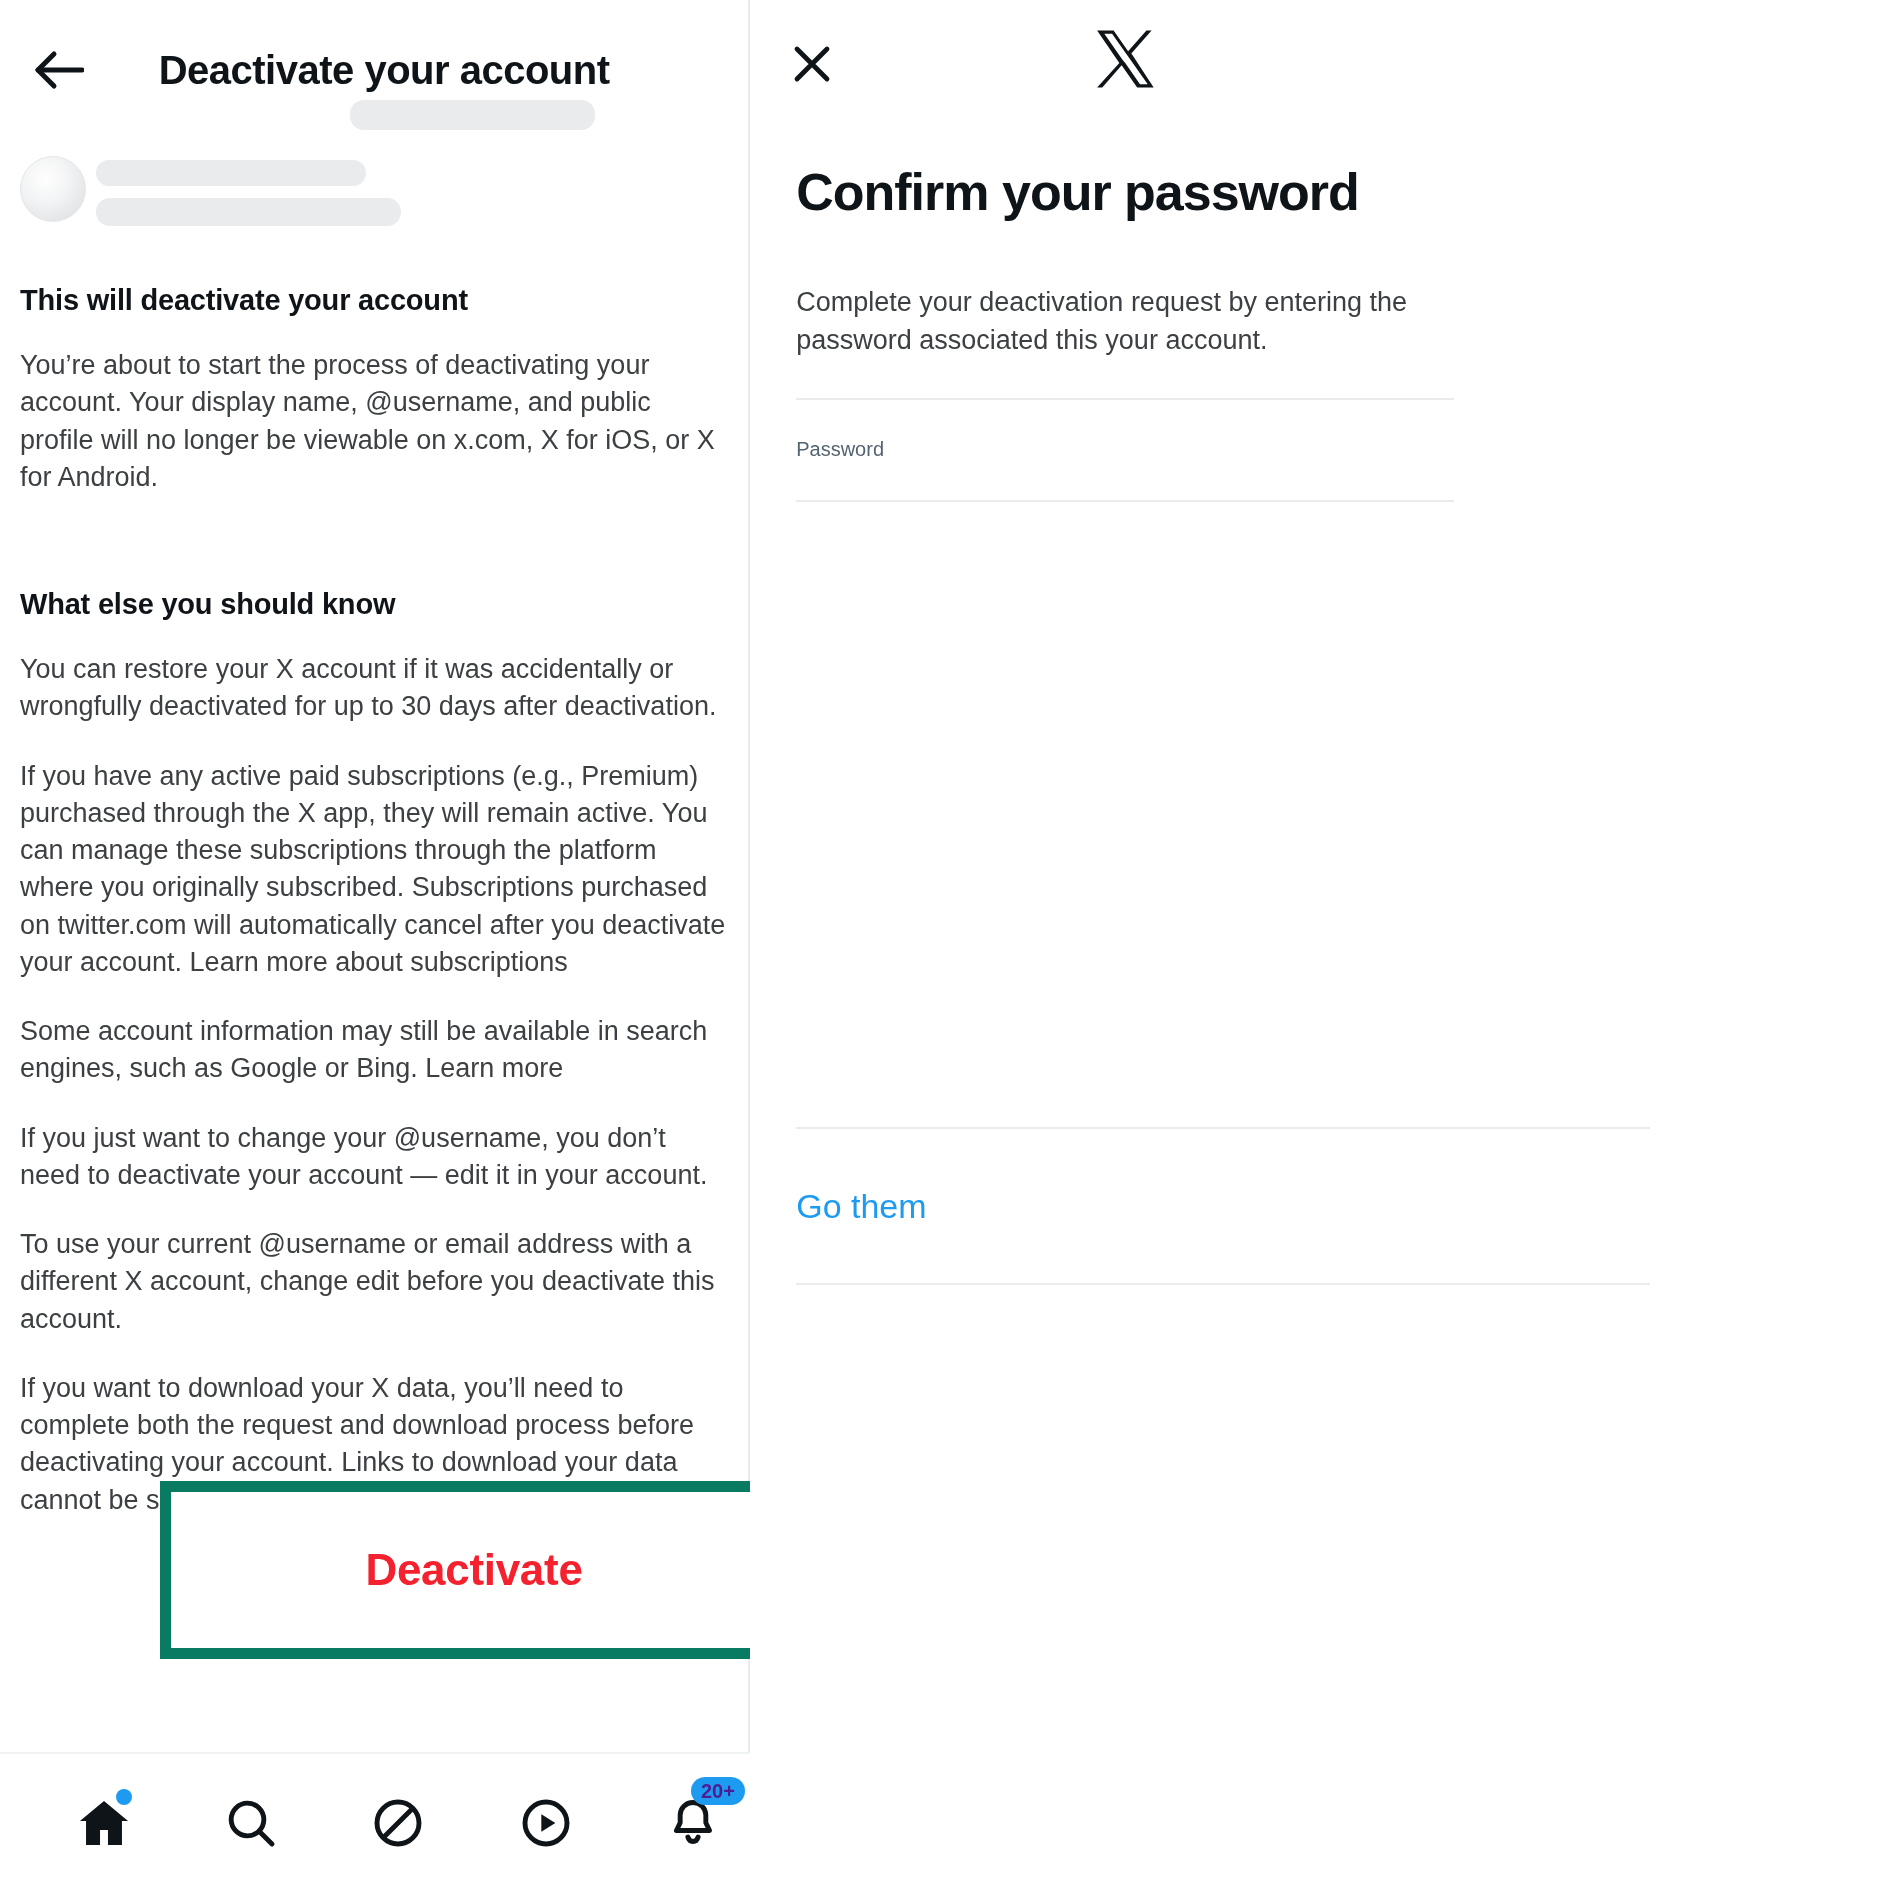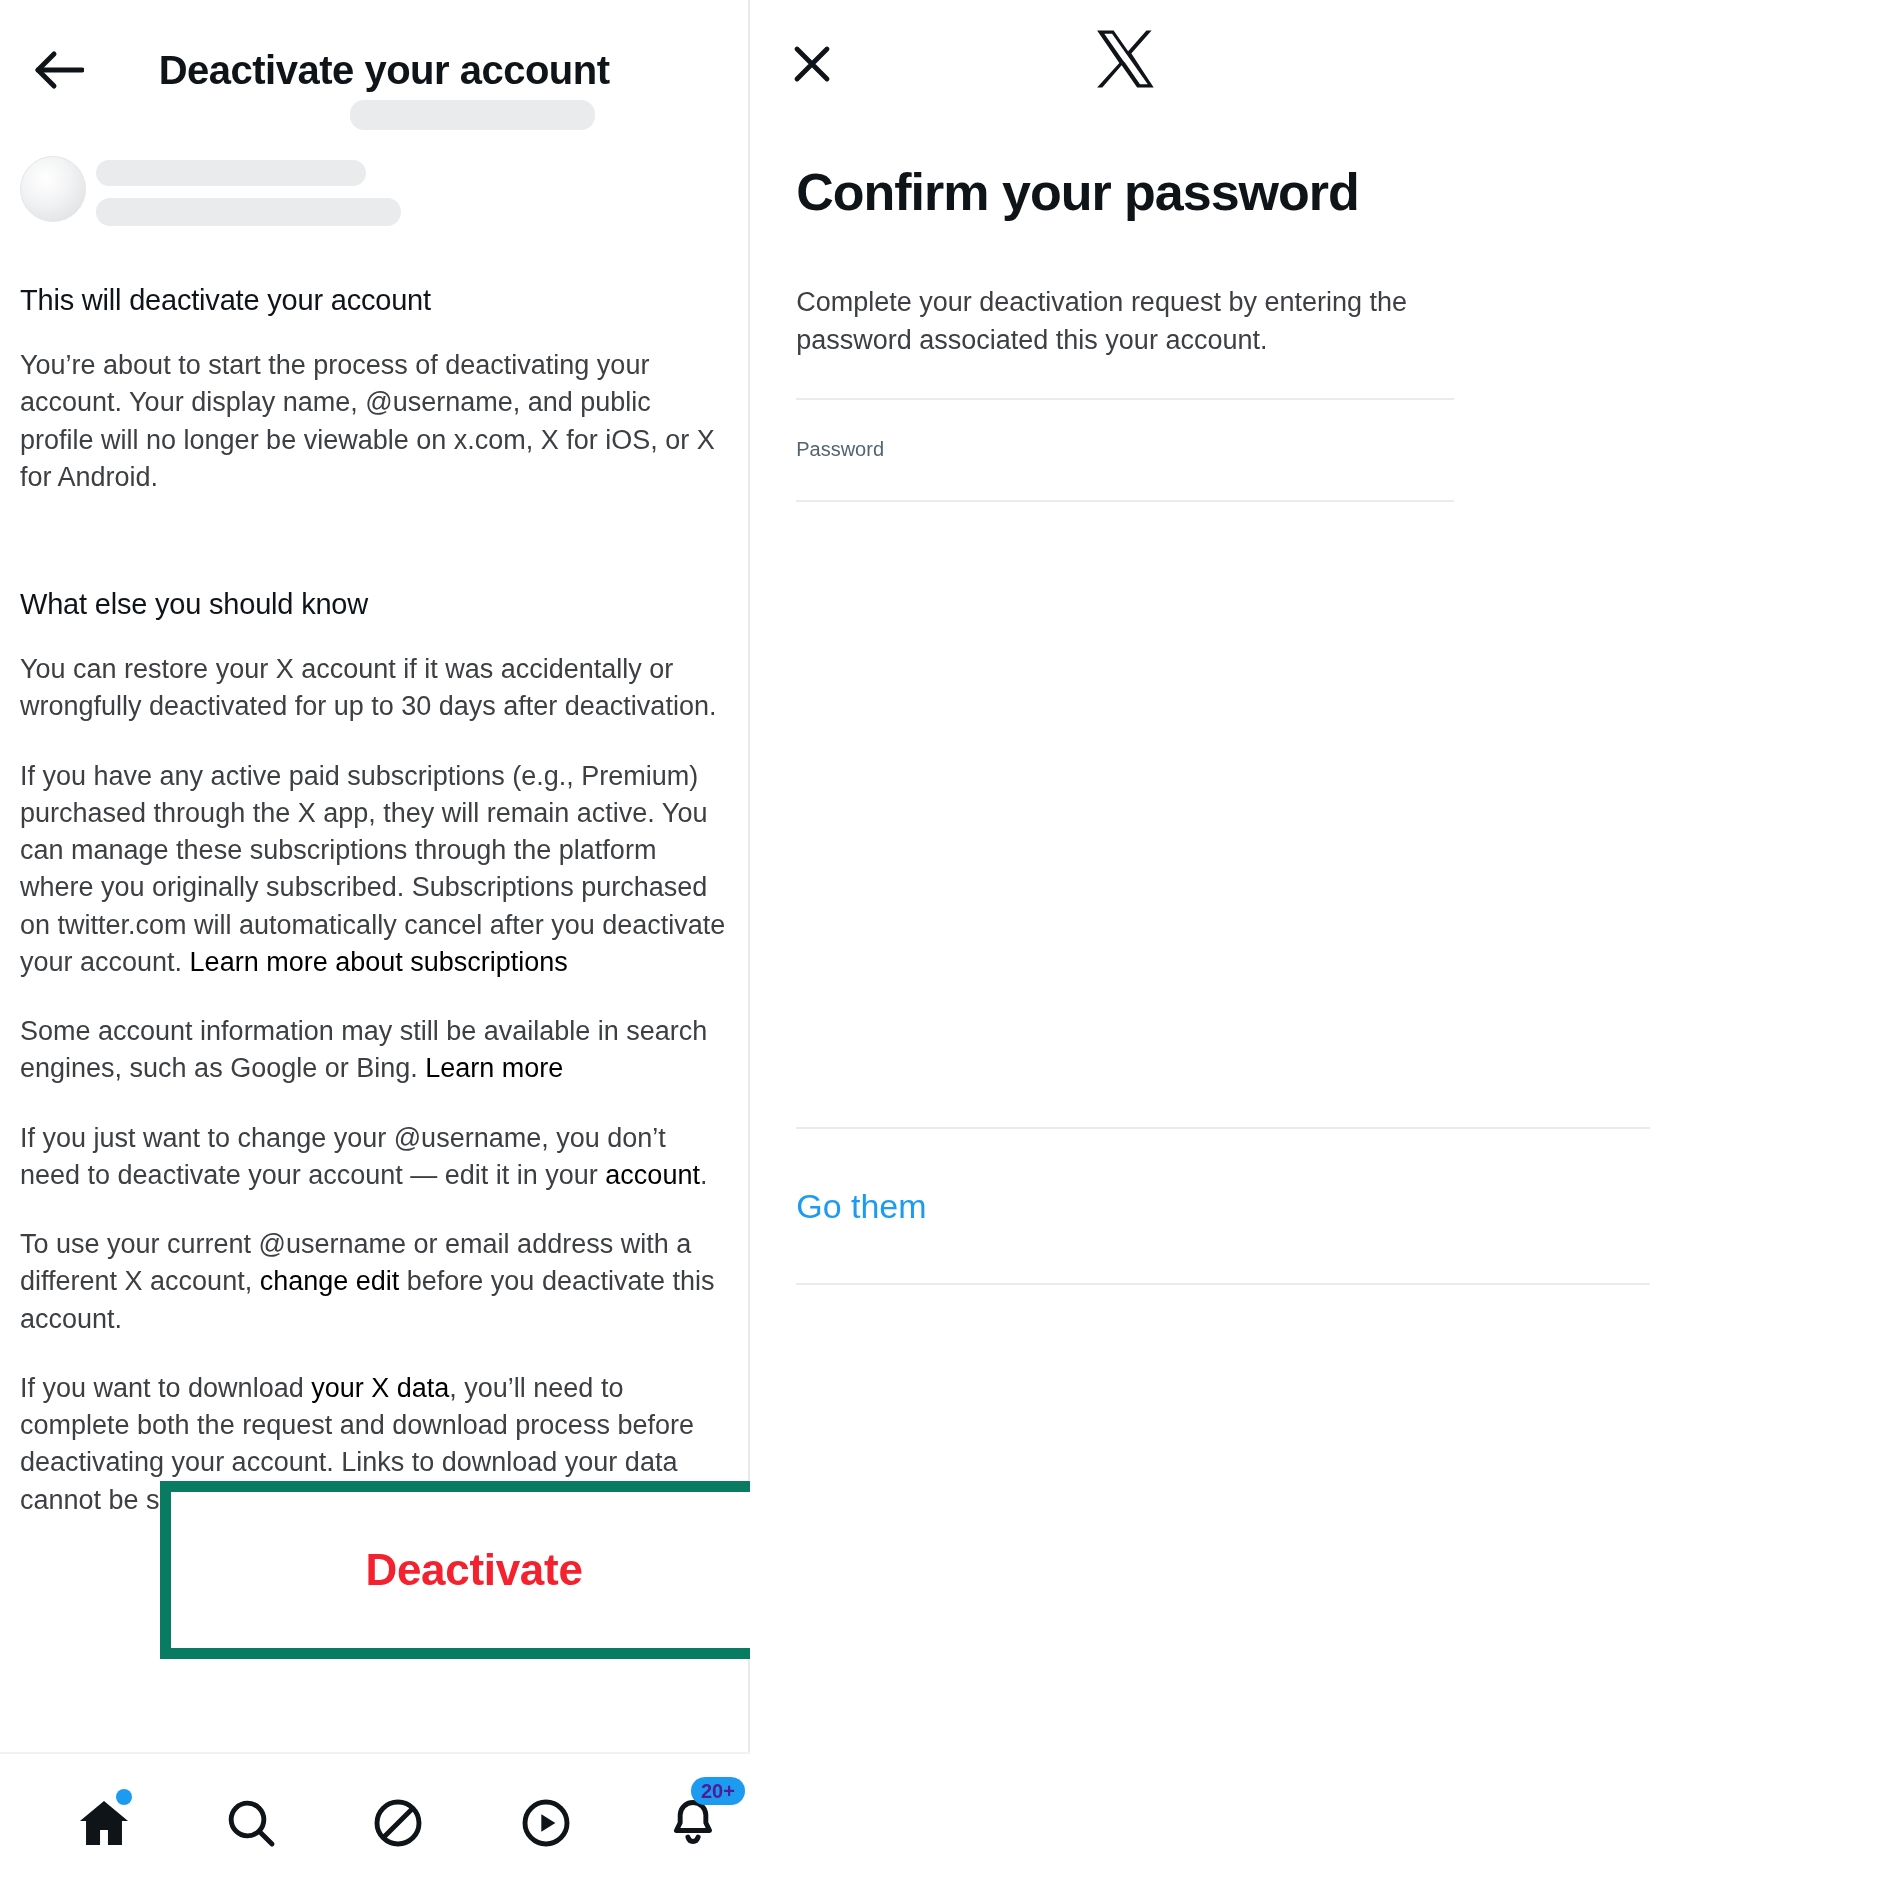--- a/index.html
+++ b/index.html
@@ -75,33 +75,33 @@
     position: absolute;
     left: 96px; top: 70px;
     width: 305px; height: 28px;
   }
   .lp-body {
     padding: 0 20px;
     margin-top: 26px;
   }
   .section-title {
     font-size: 29px;
-    font-weight: normal;
+    font-weight: bold;
     letter-spacing: -0.2px;
     margin-bottom: 30px;
   }
   .section-title.second { margin-top: 92px; }
   .para {
     font-size: 27px;
     line-height: 1.38;
     color: #3d4043;
     margin-bottom: 32px;
   }
   .link {
-    color: #000000;
+    color: #404040;
     text-decoration: none;
     cursor: pointer;
   }
   .deactivate-box-left {
     position: absolute;
     left: 160px; top: 1481px;
     width: 628px; height: 178px;
     border: 11px solid #0a7b63;
     background: #fff;
     display: flex;

